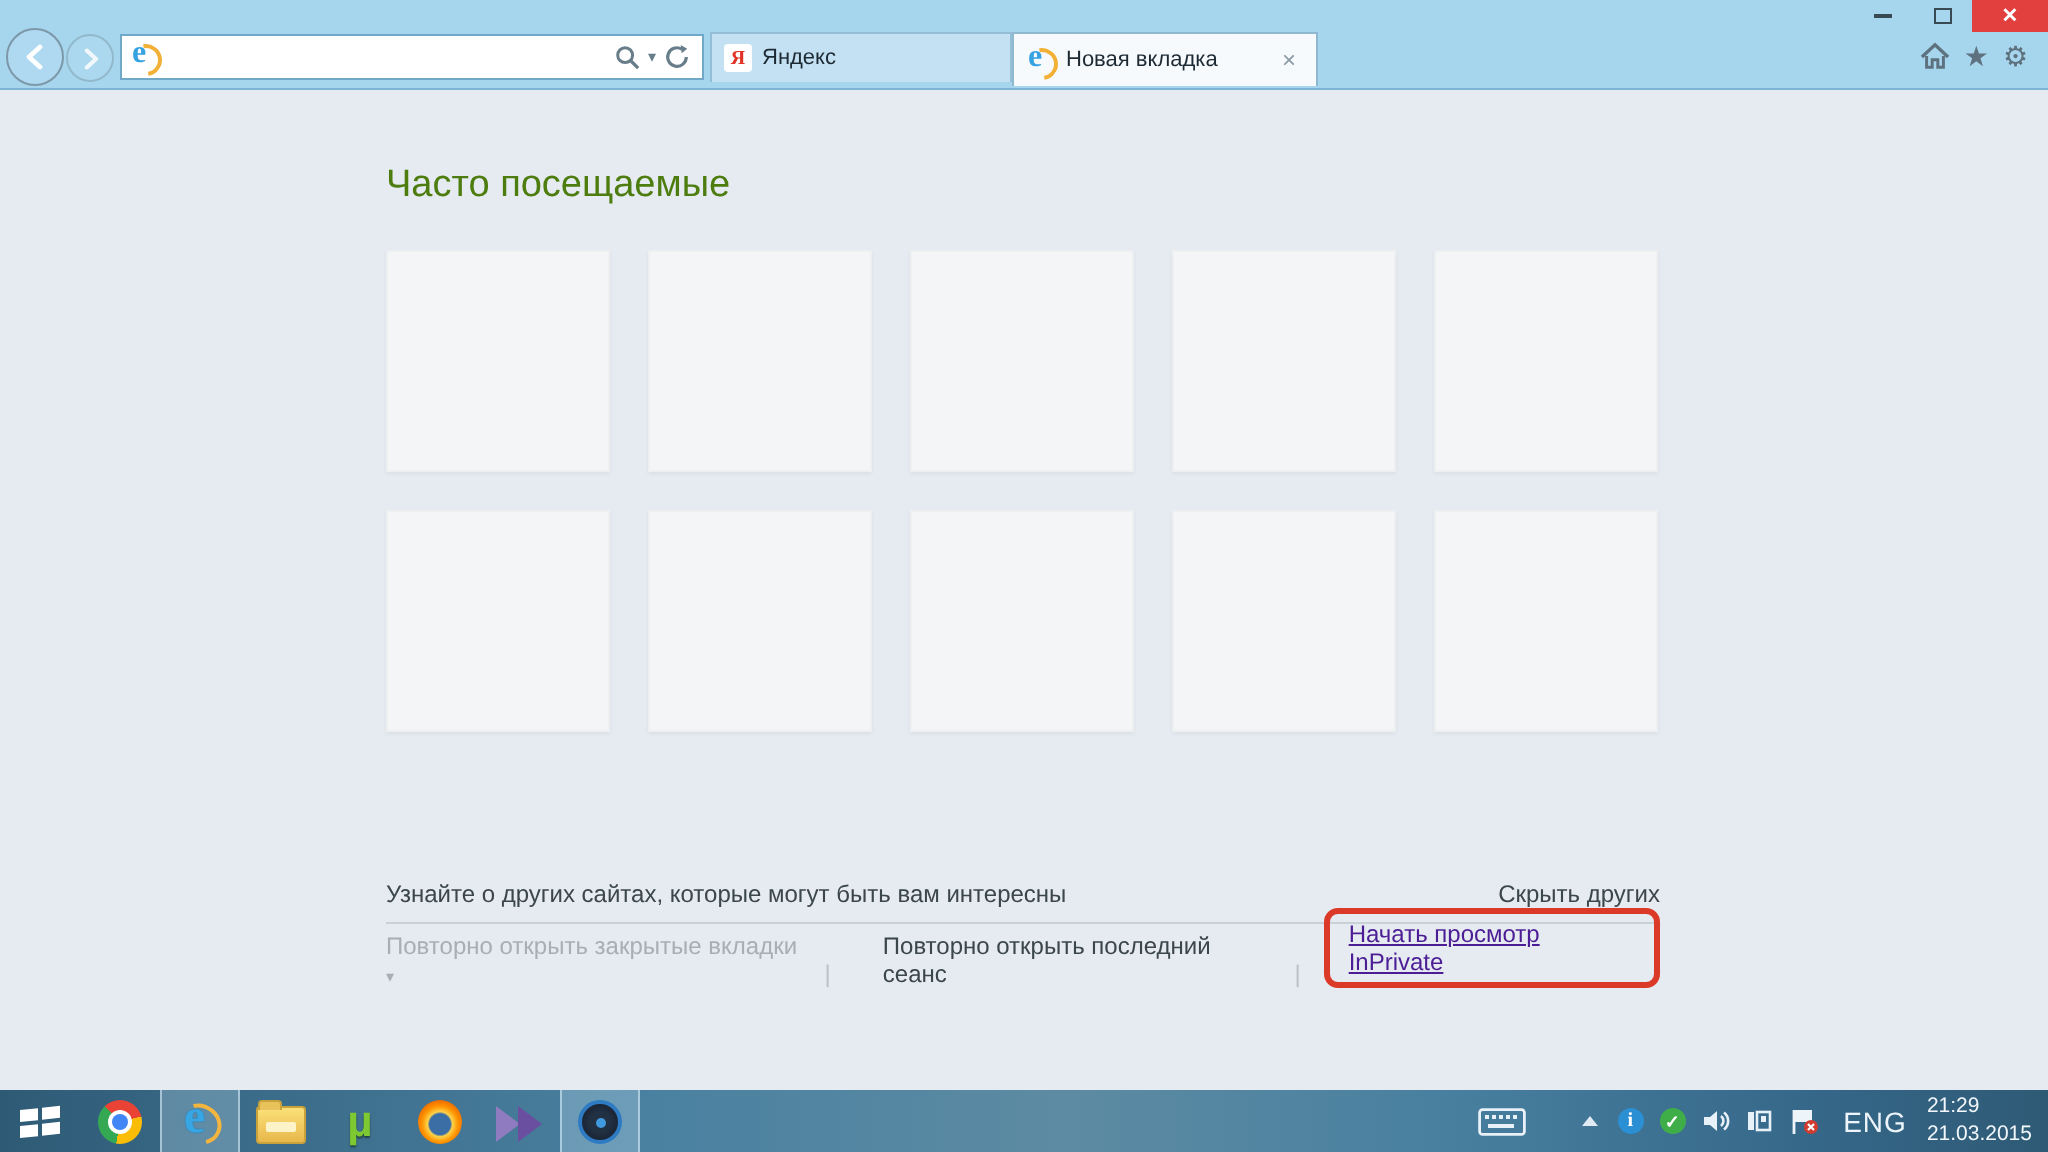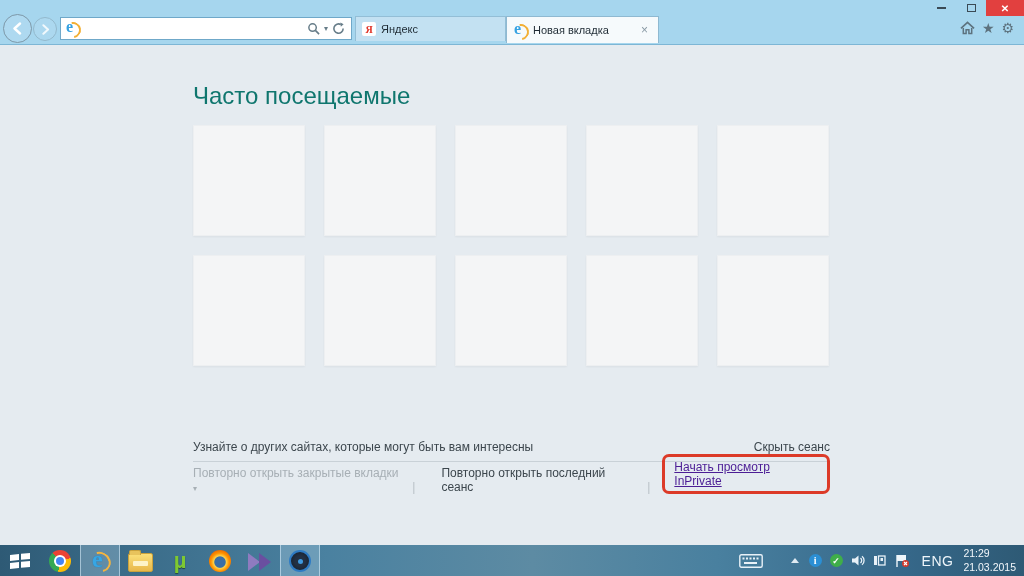--- a/index.html
+++ b/index.html
@@ -41,21 +41,21 @@
           display:flex;align-items:center;justify-content:center;font-weight:bold;font-size:10px;color:#e03226;
           font-family:"Liberation Serif",serif;}
   .tab-active .fav-ie{margin:0 5px 0 0;}
   .tab-close{margin-left:auto;color:#8a9aa5;font-size:12px;line-height:1;padding:2px 4px;}
 
   .tb-right{position:absolute;right:10px;top:5px;display:flex;align-items:center;gap:7px;color:#5d727e;}
   .tb-right .glyph{font-size:14px;line-height:1;}
 
   
   .page{position:absolute;top:45px;left:0;right:0;height:500px;background:#e5ebf0;}
-  .heading{position:absolute;left:193px;top:37px;font-size:24px;color:#0f766e;}
+  .heading{position:absolute;left:193px;top:37px;font-size:19px;color:#4d7c0f;}
   .tiles{position:absolute;left:193px;top:80px;width:637px;display:grid;
          grid-template-columns:repeat(5,112px);grid-auto-rows:111px;column-gap:19px;row-gap:19px;}
   .tile{background:#f4f5f6;border:1px solid #edeff1;box-sizing:border-box;box-shadow:0 1px 2px rgba(0,0,0,.05);}
 
   .footer{position:absolute;left:193px;top:395px;width:637px;font-size:12px;}
   .f-row1{display:flex;justify-content:space-between;align-items:center;color:#3c464d;}
   .f-hide{color:#3c464d;cursor:pointer;}
   .f-div{height:1px;background:#c9d1d7;margin:7px 0 0 0;}
   .f-row2{display:flex;align-items:flex-end;margin-top:2px;height:30px;}
   .f-disabled{color:#a7afb5;}
@@ -202,21 +202,21 @@
         <div class="tile"></div>
         <div class="tile"></div>
         <div class="tile"></div>
         <div class="tile"></div>
         <div class="tile"></div>
       </div>
 
     <div class="footer">
       <div class="f-row1">
         <span>Узнайте о других сайтах, которые могут быть вам интересны</span>
-        <span class="f-hide">Скрыть сеанс</span>
+        <span class="f-hide">Скрыть других</span>
       </div>
       <div class="f-div"></div>
       <div class="f-row2">
         <span class="f-disabled">
           <span>Повторно открыть закрытые вкладки</span>
           <span class="caret" style="color:#a7afb5">▾</span>
         </span>
         <span class="f-sep">|</span>
         <span class="f-link">Повторно открыть последний сеанс</span>
         <span class="f-sep">|</span>

